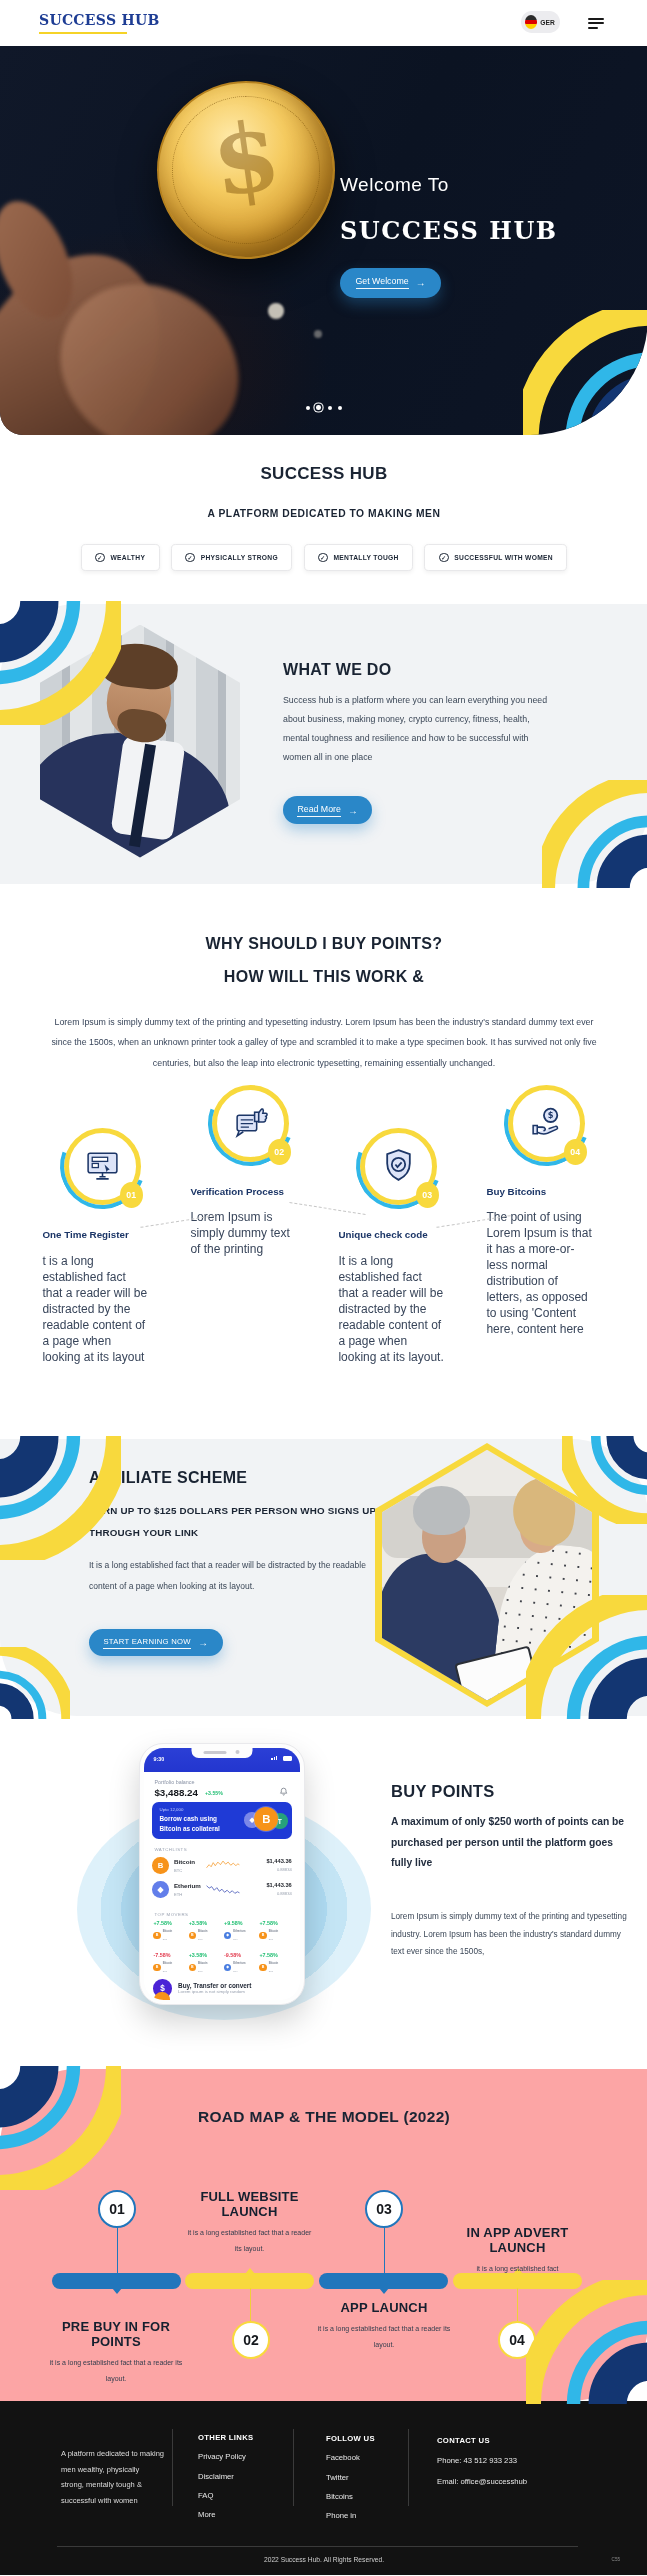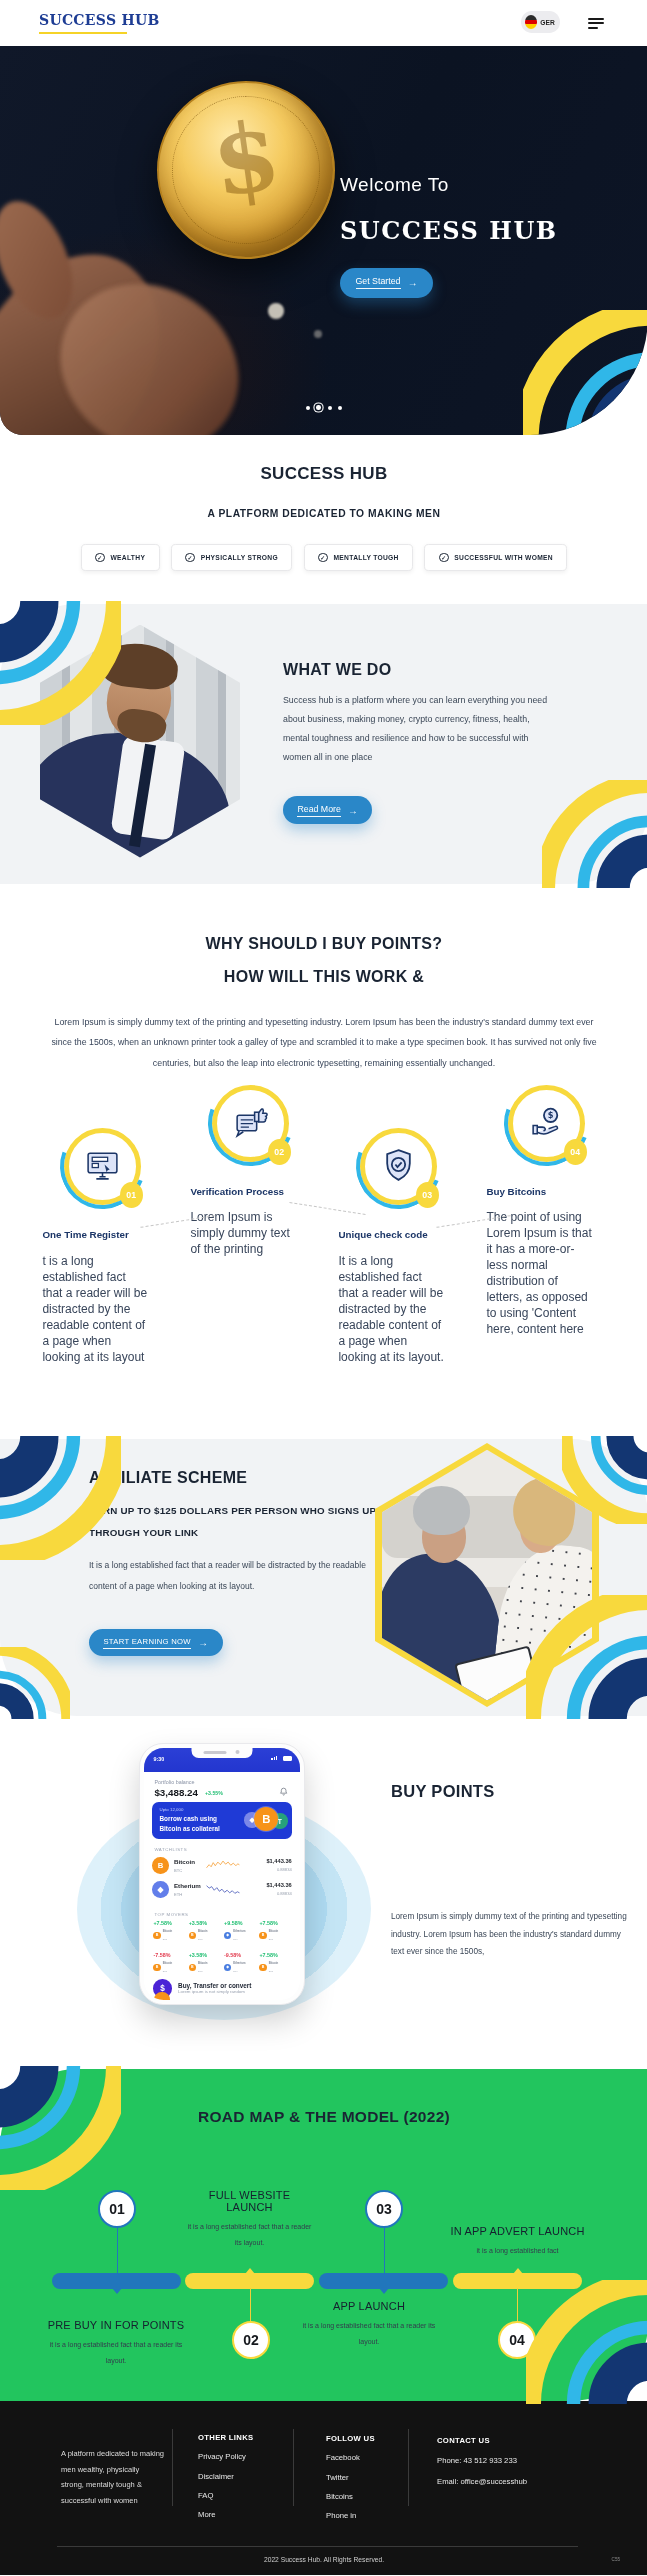--- a/index.html
+++ b/index.html
@@ -209,38 +209,38 @@
     font-size:8.2px; font-weight:700; display:flex; align-items:center; justify-content:center; }
   #ph-action b { display:block; font-size:6.4px; color:#1b2230; }
   #ph-action span { font-size:4.4px; color:#9aa2b1; }
   #ph-cut { position:absolute; left:10.3px; bottom:-7.2px; width:15.5px; height:15.5px; border-radius:50%; background:#f7931a; }
   #buy-title { position:absolute; left:391px; top:66px; font-size:16.5px; }
   #buy-sub { position:absolute; left:391px; top:96px; width:237px; font-size:10.3px; font-weight:600;
     color:#232e3f; line-height:20.6px; }
   #buy-body { position:absolute; left:391px; top:192px; width:242px; font-size:8.2px; line-height:17.5px; color:#3b4757; }
 
   
-  #roadmap { position:relative; height:332px; background:#22c55e; border-radius:77px 0 77px 0; }
+  #roadmap { position:relative; height:332px; background:#fca5a5; border-radius:77px 0 77px 0; }
   #roadmap .corner-arcs.tl { left:-3.1px; top:-3.1px; }
   #roadmap .corner-arcs.br { right:-2.1px; bottom:-3.1px; }
   #rm-title { position:absolute; left:0; right:0; top:39px; text-align:center; font-size:15.5px; letter-spacing:0.3px; }
   .seg { position:absolute; top:204px; width:129px; height:15.5px; border-radius:8.2px; }
   .seg.blue { background:#2176bc; } .seg.yellow { background:#f8d93d; }
   .seg .tri { position:absolute; left:50%; transform:translateX(-50%); width:0; height:0;
     border-left:5.2px solid transparent; border-right:5.2px solid transparent; }
   .seg.blue .tri { bottom:-5.2px; border-top:6.2px solid #2176bc; }
   .seg.yellow .tri { top:-5.2px; border-bottom:6.2px solid #f8d93d; }
   .ms-circle { position:absolute; width:38px; height:38px; border-radius:50%; background:#fff;
     display:flex; align-items:center; justify-content:center; font-size:14px; font-weight:700; color:#15181d; }
   .ms-circle.blue { border:2.1px solid #2176bc; }
   .ms-circle.yellow { border:2.1px solid #f8d93d; }
   .stem { position:absolute; width:1px; }
   .stem.blue { background:#2176bc; } .stem.yellow { background:#f0cf3a; }
   .ms-text { position:absolute; text-align:center; }
-  .ms-text h5 { font-size:11px; font-weight:400; color:#15202f; letter-spacing:0.2px; }
+  .ms-text h5 { font-size:13px; font-weight:700; color:#15202f; letter-spacing:0.2px; }
   .ms-text p { margin-top:5.7px; font-size:7px; line-height:16.5px; color:#333d4d; }
 
   
   #footer { position:relative; height:174px; background:#121212; color:#eee; }
   #f-about { position:absolute; left:61px; top:45px; width:103px; font-size:7.5px; line-height:15.5px; color:#dcdcdc; }
   .f-div { position:absolute; top:28px; height:77px; width:0.5px; background:#3a3a3a; }
   .f-col h6 { font-size:7.7px; font-weight:800; color:#fff; letter-spacing:0.3px; }
   .f-col a { display:block; margin-top:10.3px; font-size:7.7px; color:#e8e8e8; text-decoration:none; cursor:pointer; }
   #f-links { position:absolute; left:198px; top:32px; }
   #f-follow { position:absolute; left:326px; top:33px; }
@@ -276,21 +276,21 @@
   <div class="hand-c"></div>
   <div class="coin">
       <span class="sym">$</span>
     </div>
   <div class="bokeh1"></div>
   <div class="bokeh2"></div>
   <div id="hero-text">
     <div id="hero-welcome">Welcome To</div>
     <div id="hero-title" class="serif">SUCCESS HUB</div>
     <button id="hero-cta" class="btn-blue">
-      <span class="lbl">Get Started</span>
+      <span class="lbl">Get Welcome</span>
       <span class="arr">→</span>
     </button>
   </div>
   <div id="hero-dots">
     <span class="dot"></span>
     <span class="dot active"></span>
     <span class="dot"></span>
     <span class="dot"></span>
   </div>
   <div class="corner-arcs">
@@ -608,20 +608,21 @@
       <div id="ph-action">
         <span class="dollar">$</span>
         <span><b>Buy, Transfer or convert</b>
         <span>Lorem ipsum is not simply random</span></span>
       </div>
       <div id="ph-cut"></div>
     </div>
   </div>
 
   <div id="buy-title" class="h-big">BUY POINTS</div>
+  <div id="buy-sub">A maximum of only $250 worth of points can be purchased per person until the platform goes fully live</div>
   <div id="buy-body">Lorem Ipsum is simply dummy text of the printing and typesetting industry. Lorem Ipsum has been the industry's standard dummy text ever since the 1500s,</div>
 </div>
 
 <div id="roadmap">
   <div class="corner-arcs tl">
       <svg viewBox="0 0 240 240" fill="none">
         <path d="M6,240 A234,234 0 0 1 240,6" stroke="#f8d93d" stroke-width="46"></path>
         <path d="M92,240 A148,148 0 0 1 240,92" stroke="#30b7e8" stroke-width="26"></path>
         <path d="M158,240 A82,82 0 0 1 240,158" stroke="#133672" stroke-width="74"></path>
       </svg>
@@ -656,21 +657,21 @@
     <p>it is a long established fact that a reader its layout.</p>
   </div>
   <div class="ms-text" style="left:440px; top:156px; width:155px">
     <h5>IN APP ADVERT LAUNCH</h5>
     <p>it is a long established fact</p>
   </div>
   <div class="ms-text" style="left:47px; top:250px; width:138px">
     <h5>PRE BUY IN FOR POINTS</h5>
     <p>it is a long established fact that a reader its layout.</p>
   </div>
-  <div class="ms-text" style="left:300px; top:231px; width:138px">
+  <div class="ms-text" style="left:315px; top:231px; width:138px">
     <h5>APP LAUNCH</h5>
     <p>it is a long established fact that a reader its layout.</p>
   </div>
   <div class="corner-arcs br" style="right:-2.1px; bottom:-3.1px">
       <svg viewBox="0 0 240 240" fill="none">
         <path d="M6,240 A234,234 0 0 1 240,6" stroke="#f8d93d" stroke-width="46"></path>
         <path d="M92,240 A148,148 0 0 1 240,92" stroke="#30b7e8" stroke-width="26"></path>
         <path d="M158,240 A82,82 0 0 1 240,158" stroke="#133672" stroke-width="74"></path>
       </svg>
     </div>

